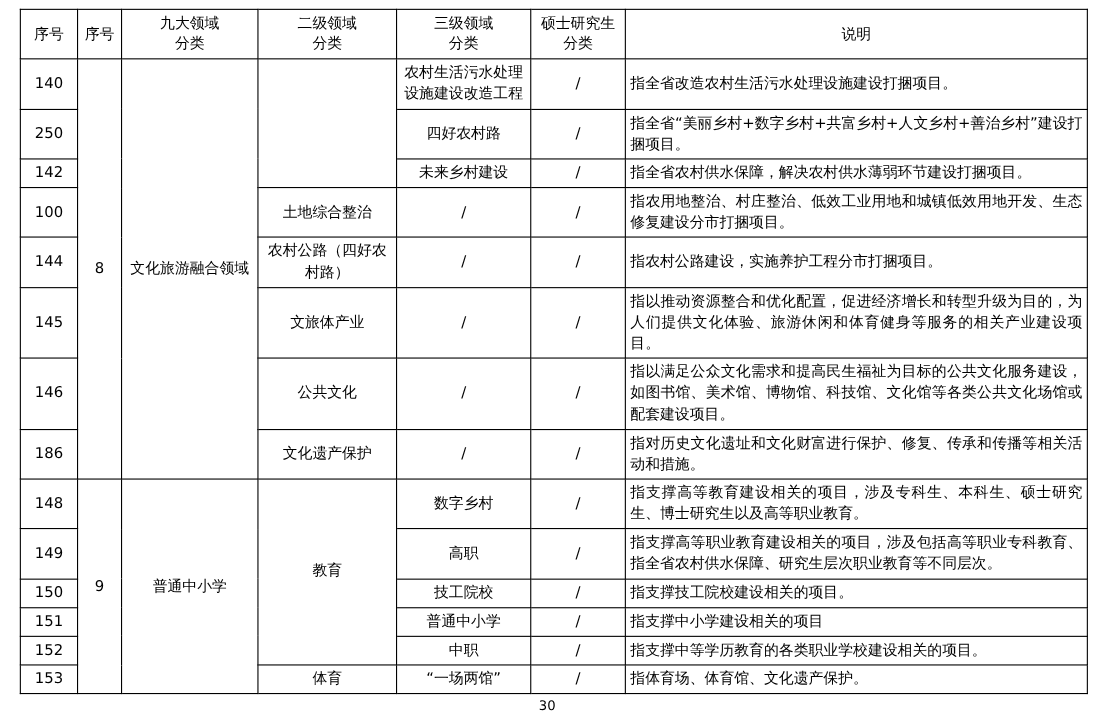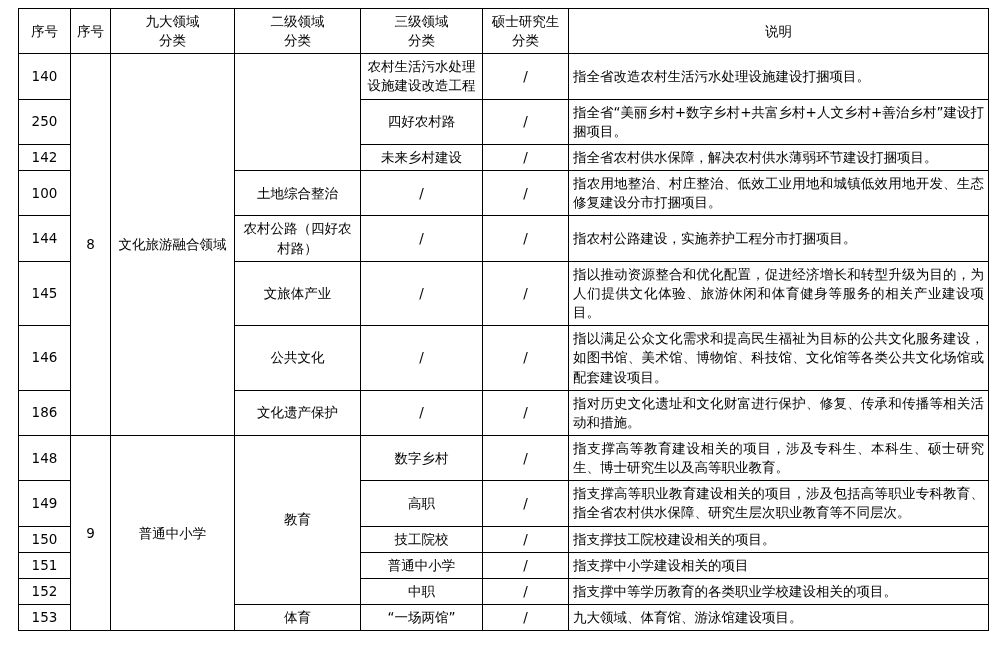--- a/index.html
+++ b/index.html
@@ -211,20 +211,21 @@
         <td class="center">中职</td>
         <td class="center">/</td>
         <td class="desc-cell">指支撑中等学历教育的各类职业学校建设相关的项目。</td>
       </tr>
 
       <tr>
         <td class="center">153</td>
         <td class="center">体育</td>
         <td class="center">“一场两馆”</td>
         <td class="center">/</td>
-        <td class="desc-cell">九大领域、体育馆、游泳馆建设项目。</td>
+        <td class="desc-cell">指体育场、体育馆、文化遗产保护。</td>
       </tr>
 
     </tbody>
   </table>
 
+  <div class="pagenum">30</div>
 
 </div>
 
 </body></html>

